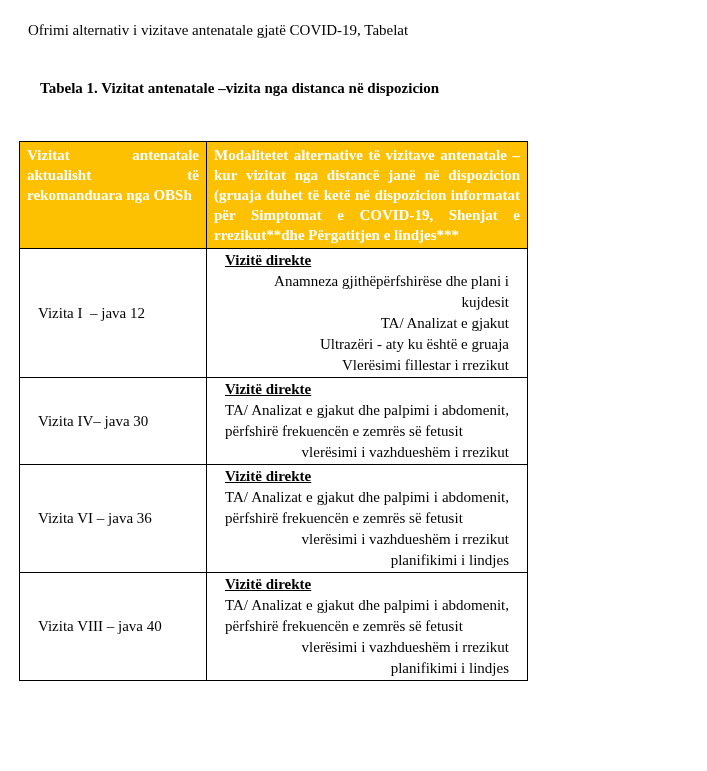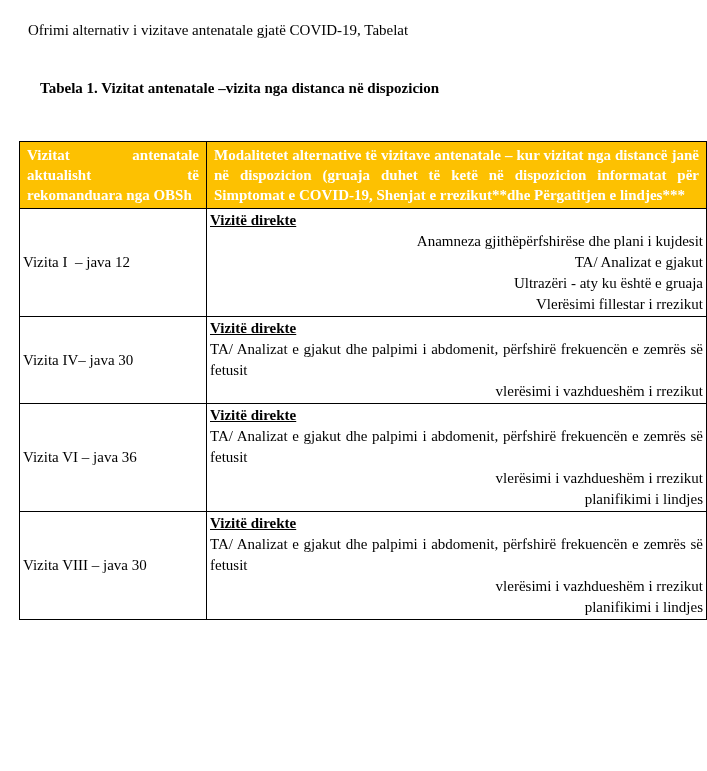--- a/index.html
+++ b/index.html
@@ -21,29 +21,29 @@
   }
   .table-title {
     margin: 38px 0 21px 40px;
     font-size: 15px;
     font-weight: bold;
     line-height: 20px;
   }
   table.visits {
     border-collapse: collapse;
     table-layout: fixed;
-    width: 688px;
+    width: 509px;
     margin-left: 19px;
     margin-top: 43px;
   }
   col.c1 { width: 187px; }
   th, td {
     border: 1.5px solid #000000;
     vertical-align: top;
-    padding: 1px 3px;
+    padding: 1px 18px;
     font-size: 15px;
     line-height: 21px;
   }
   th {
     background: var(--header-bg, #FDC101);
     color: var(--header-fg, #ffffff);
     font-weight: bold;
     text-align: left;
     line-height: 20px;
     padding: 3px 7px;
@@ -113,21 +113,21 @@
     <tr>
       <td class="visit">Vizita VI – java 36</td>
       <td>
         <div class="hd">Vizitë direkte</div>
         <p class="para">TA/ Analizat e gjakut dhe palpimi i abdomenit, përfshirë frekuencën e zemrës së fetusit</p>
         <div class="ln">vlerësimi i vazhdueshëm i rrezikut</div>
         <div class="ln">planifikimi i lindjes</div>
       </td>
     </tr>
     <tr>
-      <td class="visit">Vizita VIII – java 30</td>
+      <td class="visit">Vizita VIII – java 40</td>
       <td>
         <div class="hd">Vizitë direkte</div>
         <p class="para">TA/ Analizat e gjakut dhe palpimi i abdomenit, përfshirë frekuencën e zemrës së fetusit</p>
         <div class="ln">vlerësimi i vazhdueshëm i rrezikut</div>
         <div class="ln">planifikimi i lindjes</div>
       </td>
     </tr>
   </tbody>
 </table>
 

